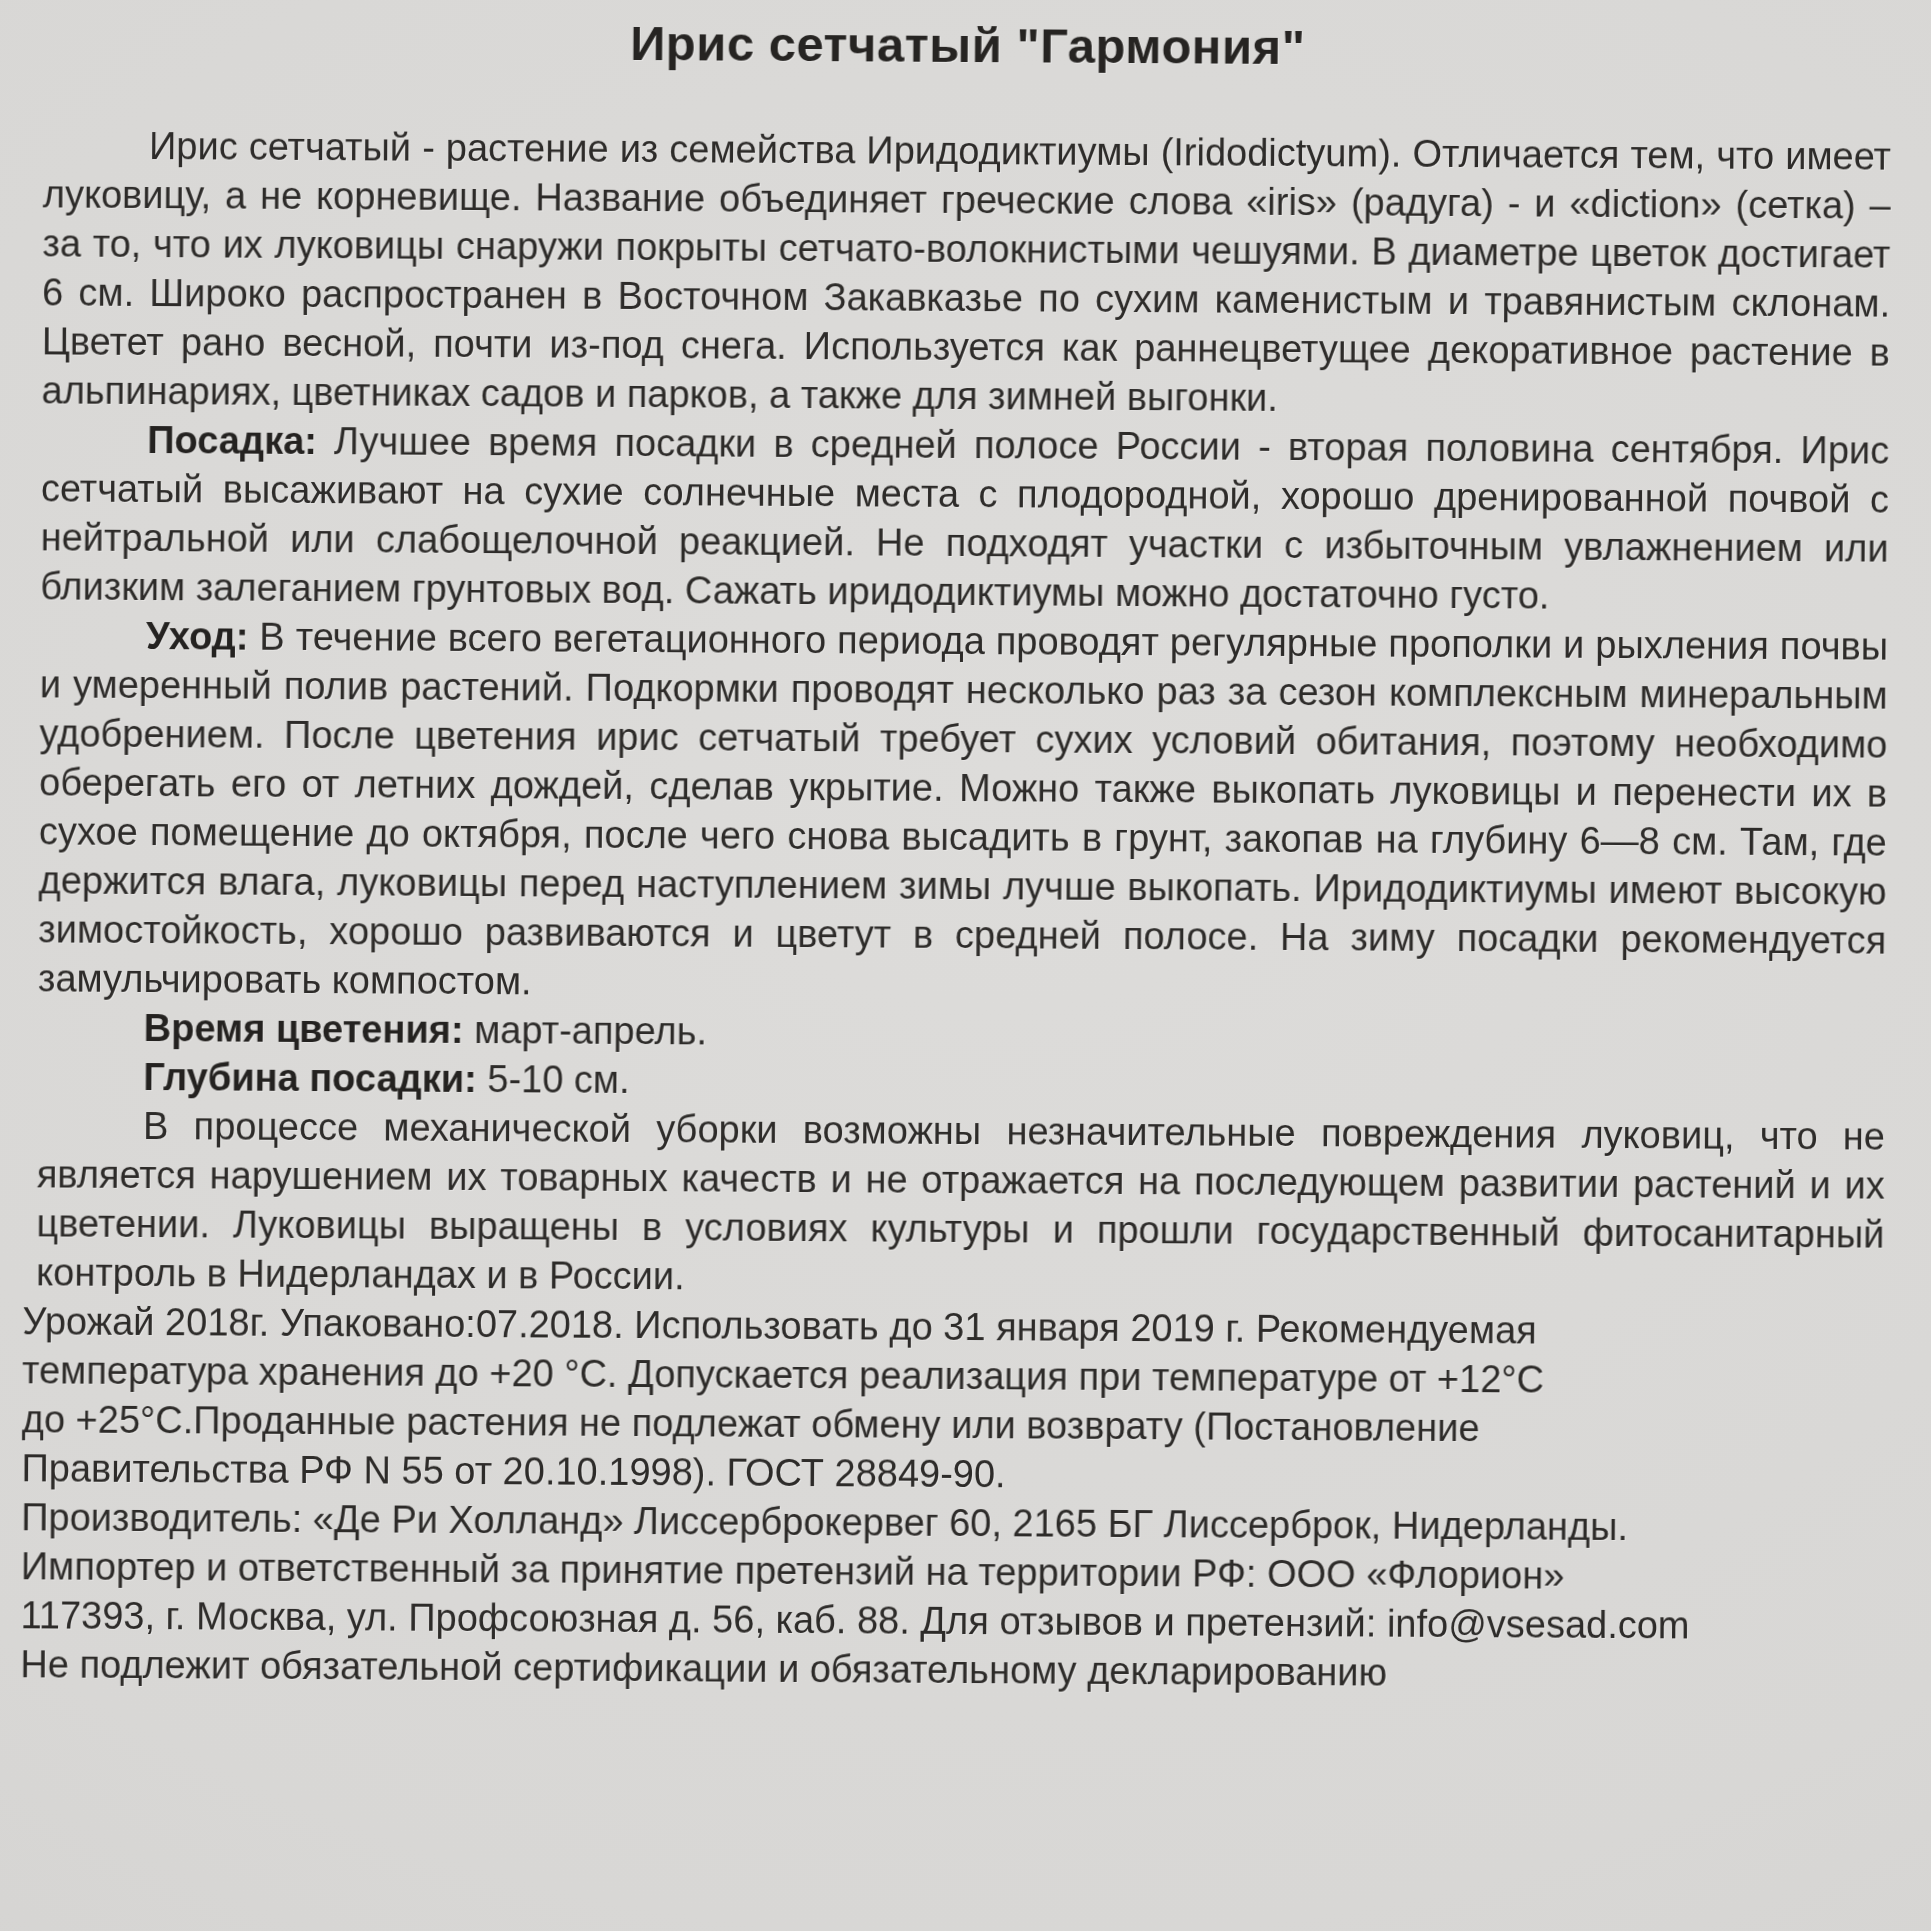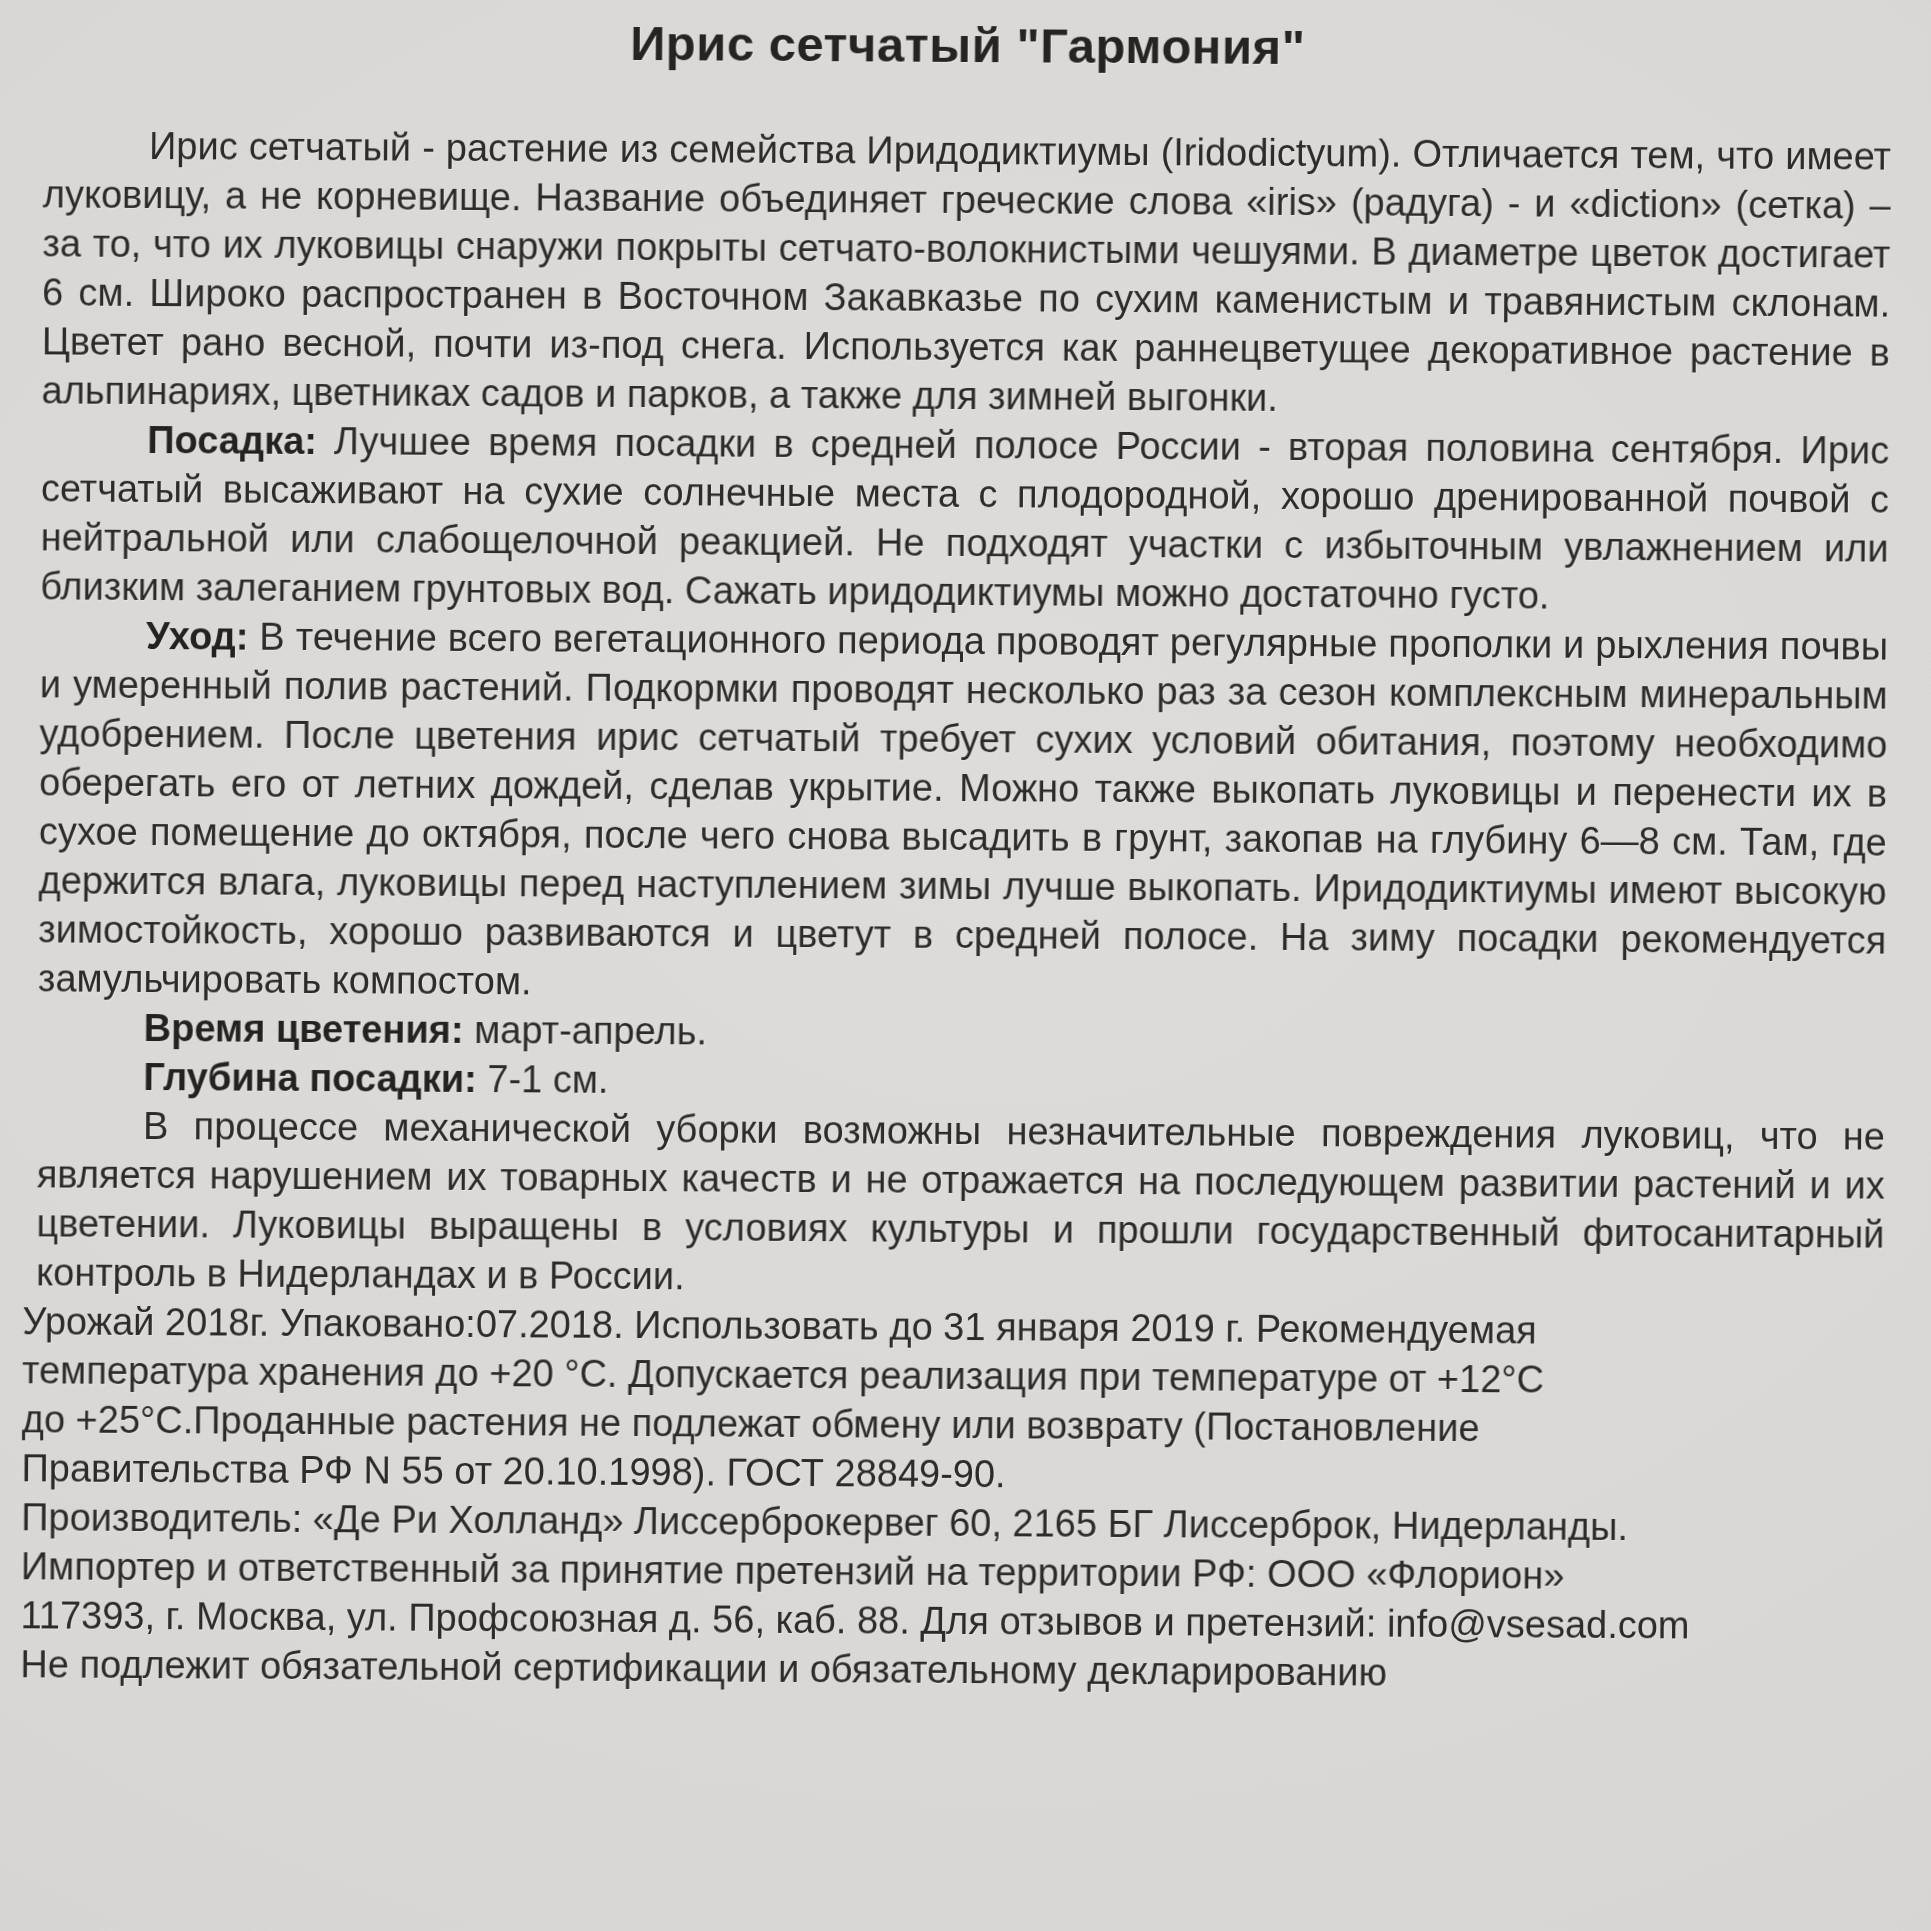--- a/index.html
+++ b/index.html
@@ -63,21 +63,21 @@
   <h1 class="title">Ирис сетчатый "Гармония"</h1>
 
   <p class="para indent">Ирис сетчатый - растение из семейства Иридодиктиумы (Iridodictyum). Отличается тем, что имеет луковицу, а не корневище. Название объединяет греческие слова «iris» (радуга) - и «diction» (сетка) – за то, что их луковицы снаружи покрыты сетчато-волокнистыми чешуями. В диаметре цветок достигает 6 см. Широко распространен в Восточном Закавказье по сухим каменистым и травянистым склонам. Цветет рано весной, почти из-под снега. Используется как раннецветущее декоративное растение в альпинариях, цветниках садов и парков, а также для зимней выгонки.</p>
 
   <p class="para indent"><span class="lead">Посадка:</span><span> Лучшее время посадки в средней полосе России - вторая половина сентября. Ирис сетчатый высаживают на сухие солнечные места с плодородной, хорошо дренированной почвой с нейтральной или слабощелочной реакцией. Не подходят участки с избыточным увлажнением или близким залеганием грунтовых вод. Сажать иридодиктиумы можно достаточно густо.</span></p>
 
   <p class="para indent"><span class="lead">Уход:</span><span> В течение всего вегетационного периода проводят регулярные прополки и рыхления почвы и умеренный полив растений. Подкормки проводят несколько раз за сезон комплексным минеральным удобрением. После цветения ирис сетчатый требует сухих условий обитания, поэтому необходимо оберегать его от летних дождей, сделав укрытие. Можно также выкопать луковицы и перенести их в сухое помещение до октября, после чего снова высадить в грунт, закопав на глубину 6—8 см. Там, где держится влага, луковицы перед наступлением зимы лучше выкопать. Иридодиктиумы имеют высокую зимостойкость, хорошо развиваются и цветут в средней полосе. На зиму посадки рекомендуется замульчировать компостом.</span></p>
 
   <p class="para indent"><span class="lead">Время цветения:</span><span> март-апрель.</span></p>
 
-  <p class="para indent"><span class="lead">Глубина посадки:</span><span> 7-1 см.</span></p>
+  <p class="para indent"><span class="lead">Глубина посадки:</span><span> 5-10 см.</span></p>
 
   <p class="para indent">В процессе механической уборки возможны незначительные повреждения луковиц, что не является нарушением их товарных качеств и не отражается на последующем развитии растений и их цветении. Луковицы выращены в условиях культуры и прошли государственный фитосанитарный контроль в Нидерландах и в России.</p>
 
   <div class="footer-block">
     <div class="footer-line">Урожай 2018г. Упаковано:07.2018. Использовать до 31 января 2019 г. Рекомендуемая</div>
     <div class="footer-line">температура хранения  до +20 °С. Допускается реализация при температуре от +12°С</div>
     <div class="footer-line">до +25°С.Проданные растения не подлежат обмену или возврату  (Постановление</div>
     <div class="footer-line">Правительства РФ N 55 от 20.10.1998). ГОСТ 28849-90.</div>
     <div class="footer-line">Производитель: «Де Ри Холланд»  Лиссерброкервег  60, 2165 БГ Лиссерброк, Нидерланды.</div>
     <div class="footer-line">Импортер и ответственный за принятие претензий на территории РФ: ООО «Флорион»</div>

